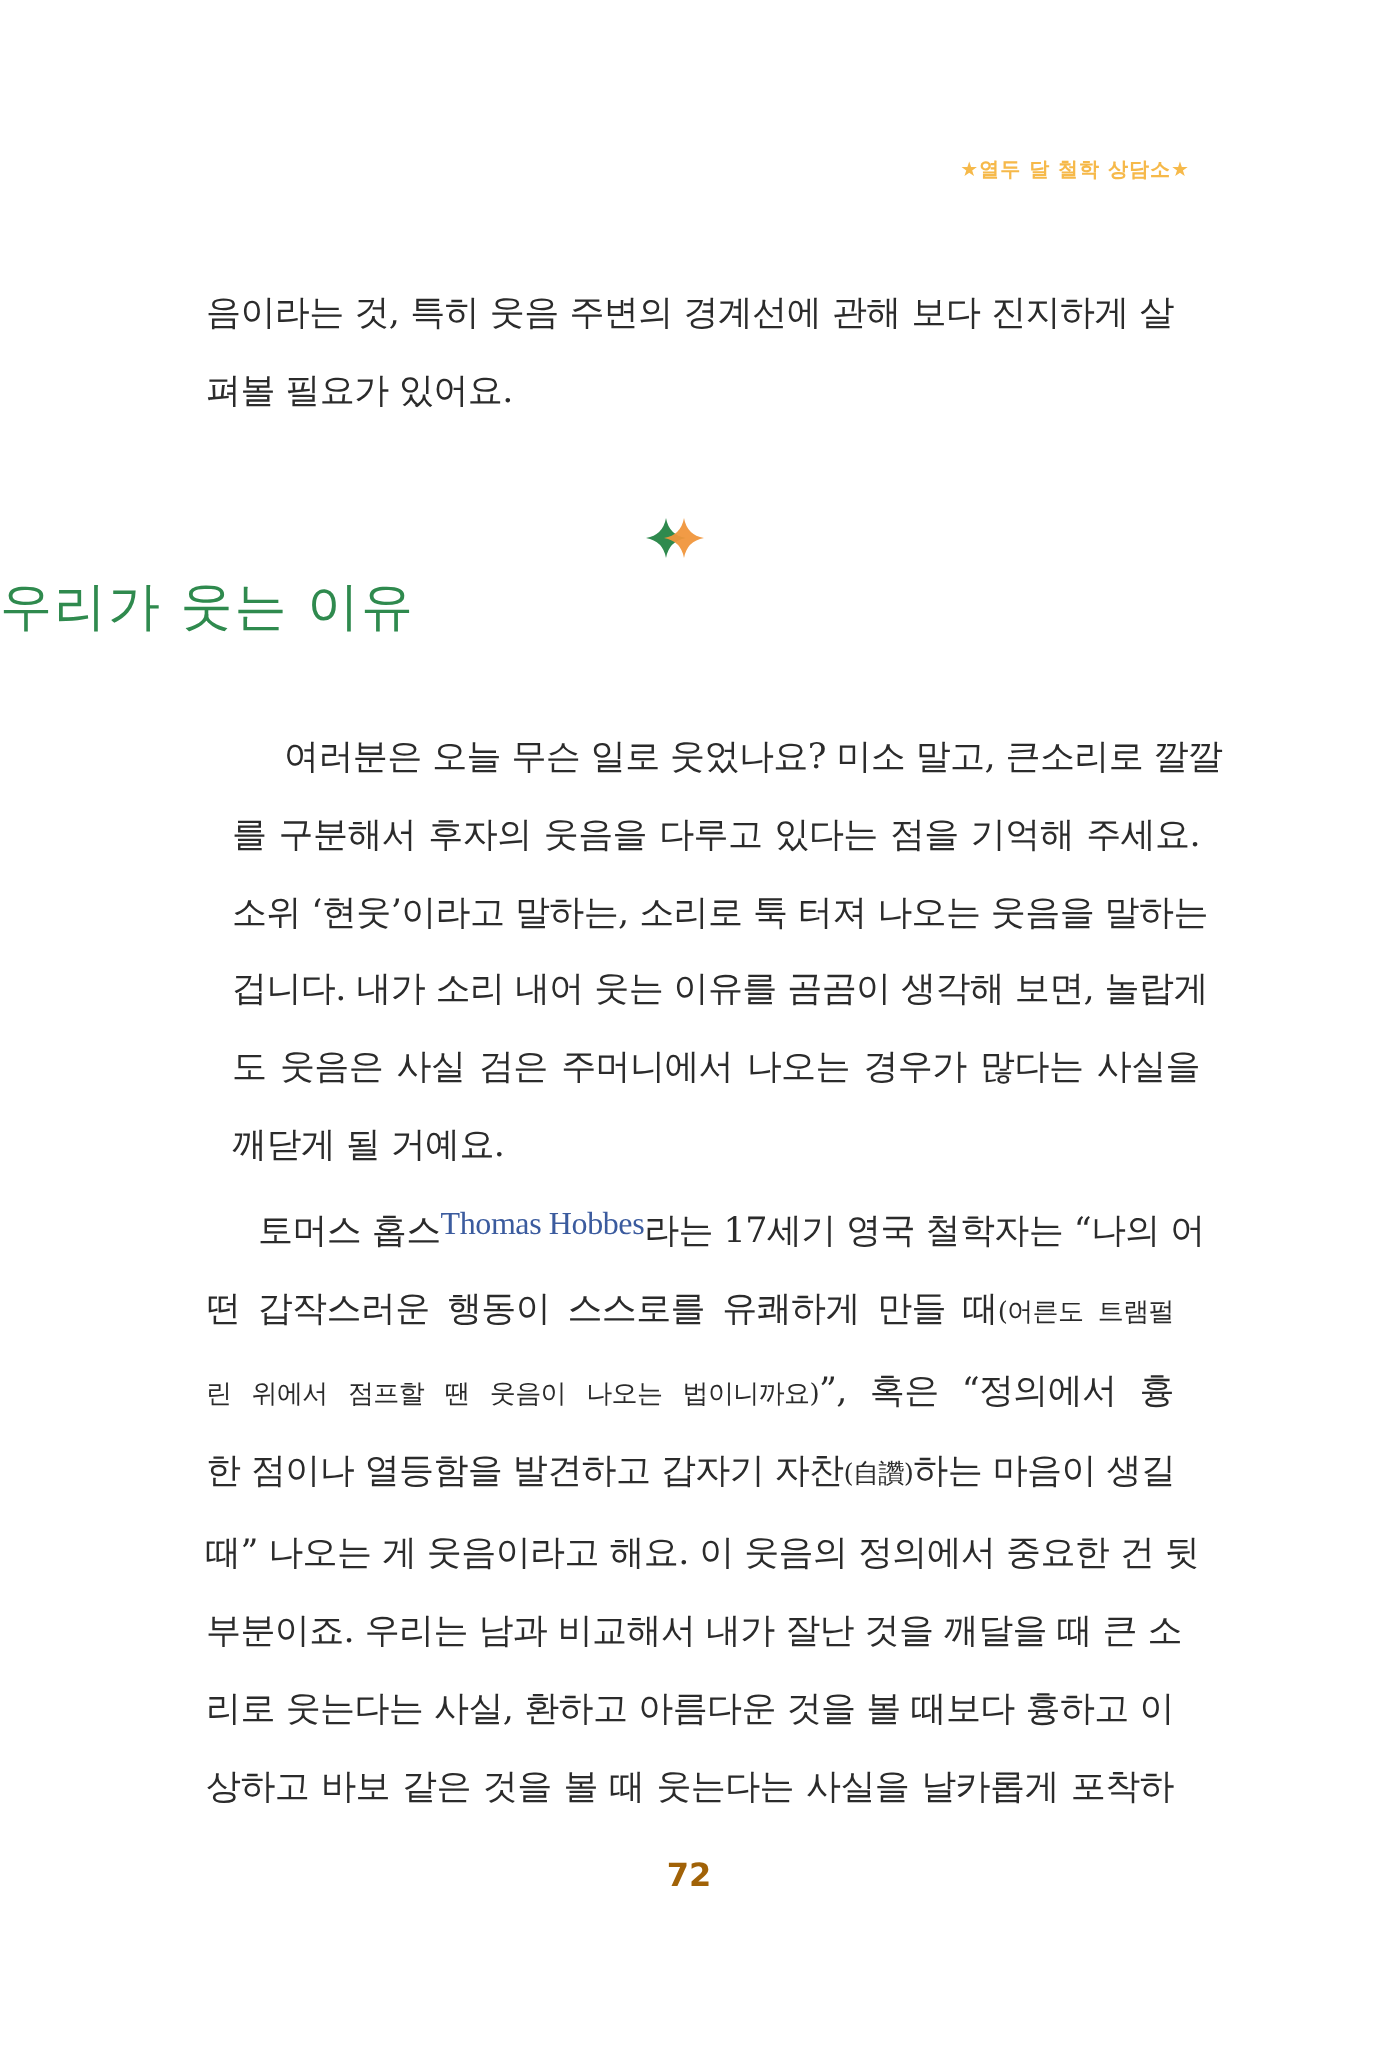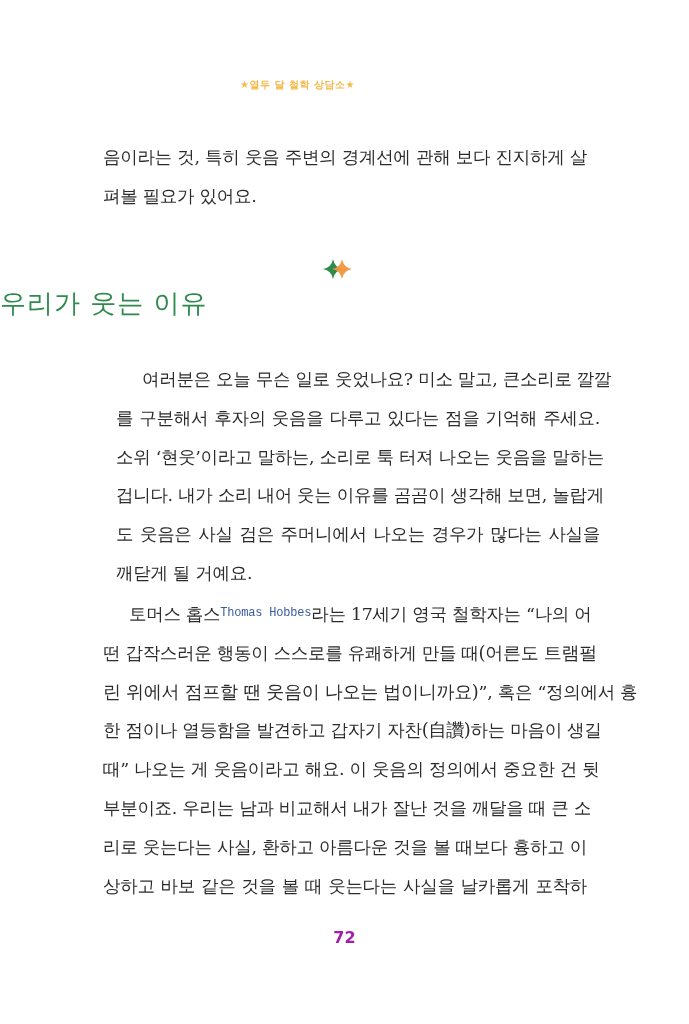--- a/index.html
+++ b/index.html
@@ -1,33 +1,33 @@
 <!DOCTYPE html>
 <html><head>
   <meta charset="utf-8">
   <style>
     html, body { margin: 0; padding: 0; background: #ffffff; }
     body { width: 689px; height: 1024px; position: relative; overflow: hidden;
       font-family: "DejaVu Serif", "Liberation Serif", serif; color: #2b2b2b; }
-    .header-label { position: absolute; top: 78px; left: 0; width: 595px; text-align: center;
+    .header-label { position: absolute; top: 78px; left: 0; width: 595px; text-align: right;
       font-family: "DejaVu Sans", sans-serif; font-size: 10px; font-weight: bold; color: #f6b94a; letter-spacing: 0.5px; }
     .body-text { position: absolute; left: 103px; width: 484px; font-size: 17.5px; line-height: 38.8px; letter-spacing: -0.3px; }
     .p1 { top: 138px; }
     .p-line { display: block; white-space: nowrap; text-align: justify; text-align-last: justify; }
     .p-line.last { text-align-last: left; }
     .indent { padding-left: 26px; }
     .sparkle { position: absolute; top: 257px; left: 322px; width: 32px; height: 24px; }
     .section-title { position: absolute; top: 286px; left: 0; width: 689px; text-align: left;
       font-family: "DejaVu Sans", sans-serif; font-size: 26px; color: #2f8a4e; letter-spacing: 1px; }
     .p2 { top: 360px; margin-left: 13px; }
     .p3 { top: 594px; }
-    .eng { font-family: Liberation Mono, monospace; font-size: 12px; color: #3b5b9e; vertical-align: 4px; letter-spacing: -0.2px; }
-    .small { font-size: 18px; margin-top: 15px; }
+    .eng { font-family: Liberation Serif, serif; font-size: 16px; color: #3b5b9e; vertical-align: 4px; letter-spacing: -0.2px; }
+    .small { font-size: 13px; margin-top: 15px; }
     .page-number { position: absolute; top: 928px; left: 0; width: 689px; text-align: center;
-      font-family: "DejaVu Sans", sans-serif; font-weight: bold; font-size: 16px; color: #a21caf; }
+      font-family: "DejaVu Sans", sans-serif; font-weight: bold; font-size: 16px; color: #a16207; }
   </style>
 </head>
 <body>
 
 <div class="header-label">★열두 달 철학 상담소★</div>
 
 <div class="body-text p1">
   <span class="p-line">음이라는 것, 특히 웃음 주변의 경계선에 관해 보다 진지하게 살</span>
   <span class="p-line last">펴볼 필요가 있어요.</span>
 </div>

